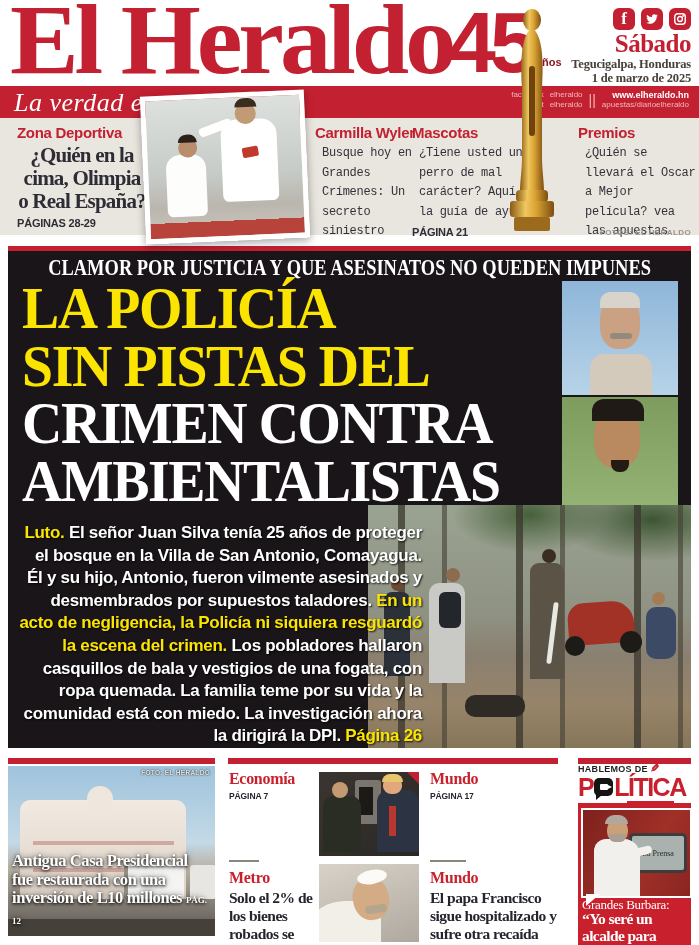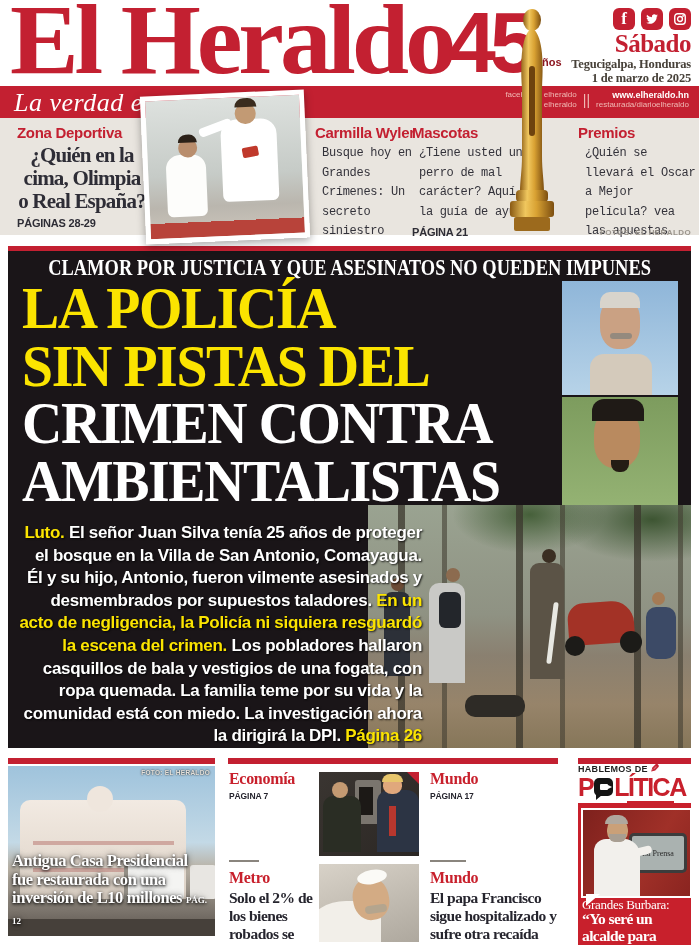--- a/index.html
+++ b/index.html
@@ -172,21 +172,21 @@
       <div>facebook</div>
       <div>twit</div>
     </div>
     <div class="colA">
       <div>elheraldo</div>
       <div>elheraldo</div>
     </div>
     <div class="sep">||</div>
     <div class="colA">
       <div class="www">www.elheraldo.hn</div>
-      <div>restaurada/diarioelheraldo</div>
+      <div>apuestas/diarioelheraldo</div>
     </div>
   </div>
 
   <div class="abs strip"></div>
 
   <div class="col" style="left:17px;top:124px;width:130px;">
     <div class="kick">Zona Deportiva</div>
     <div class="slab">¿Quién en la cima, Olimpia o Real España?</div>
     <div class="pages">PÁGINAS 28-29</div>
   </div>

